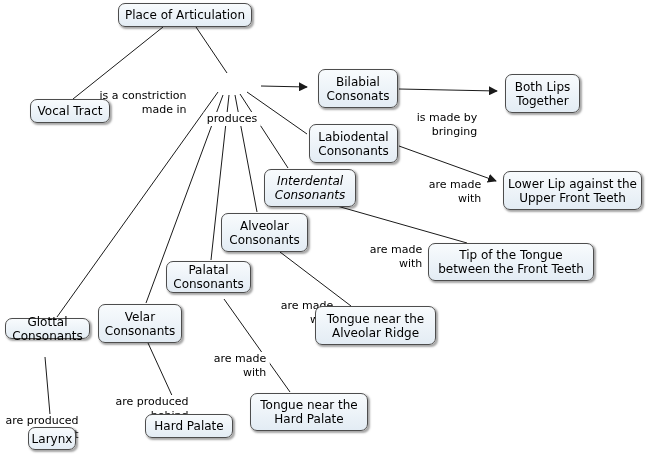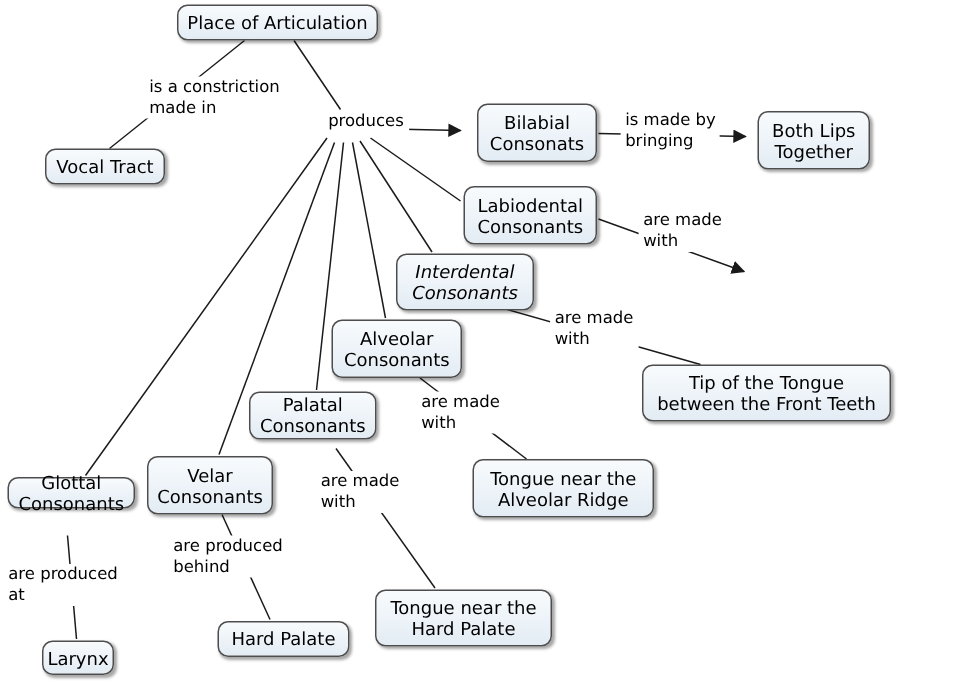--- a/index.html
+++ b/index.html
@@ -33,27 +33,28 @@
     line-height: 14px;
     color: #000;
     box-sizing: border-box;
     z-index: 2;
     padding: 2px 3px;
   }
   .link-label {
     position: absolute;
     transform: translateX(-50%);
     background: #ffffff;
-    text-align: left;
+    text-align: right;
     white-space: pre-line;
     font-size: 11px;
     line-height: 14px;
     color: #000;
     padding: 0 3px;
     z-index: 1;
+    margin-top: 38px;
   }
 </style>
 </head>
 <body>
 
 <div id="canvas">
 
   <svg id="edges" xmlns="http://www.w3.org/2000/svg">
     <defs>
       <marker id="arrowhead" viewBox="0 0 10 10" refX="9" refY="5" markerWidth="9" markerHeight="9" orient="auto">
@@ -73,21 +74,21 @@
     <line x1="399" y1="146" x2="496" y2="181" marker-end="url(#arrowhead)"></line>
     <line x1="337" y1="206" x2="467" y2="243"></line>
     <line x1="280" y1="252" x2="351" y2="306"></line>
     <line x1="224" y1="299" x2="290" y2="392"></line>
     <line x1="148" y1="343" x2="180" y2="413"></line>
     <line x1="45" y1="357" x2="51" y2="426"></line>
   </svg>
 
   <div class="link-label" style="left:143px; top:51px;">is a constriction
 made in</div>
-  <div class="link-label" style="left:244px; top:74px;">produces</div>
+  <div class="link-label" style="left:232px; top:74px;">produces</div>
   <div class="link-label" style="left:447px; top:73px;">is made by
 bringing</div>
   <div class="link-label" style="left:455px; top:140px;">are made
 with</div>
   <div class="link-label" style="left:396px; top:205px;">are made
 with</div>
   <div class="link-label" style="left:307px; top:261px;">are made
 with</div>
   <div class="link-label" style="left:240px; top:314px;">are made
 with</div>
@@ -97,20 +98,22 @@
 at</div>
 
   <div class="node" style="left:118px; top:3px;   width:134px; height:24px;">Place of Articulation</div>
   <div class="node" style="left:30px;  top:99px;  width:80px;  height:24px;">Vocal Tract</div>
   <div class="node" style="left:318px; top:69px;  width:80px;  height:39px;">Bilabial
 Consonats</div>
   <div class="node" style="left:505px; top:74px;  width:75px;  height:39px;">Both Lips
 Together</div>
   <div class="node" style="left:309px; top:124px; width:89px;  height:39px;">Labiodental
 Consonants</div>
+  <div class="node" style="left:503px; top:171px; width:139px; height:39px;">Lower Lip against the
+Upper Front Teeth</div>
   <div class="node" style="left:264px; top:169px; width:92px;  height:38px;font-style:italic;">Interdental
 Consonants</div>
   <div class="node" style="left:221px; top:213px; width:87px;  height:39px;">Alveolar
 Consonants</div>
   <div class="node" style="left:428px; top:243px; width:166px; height:38px;">Tip of the Tongue
 between the Front Teeth</div>
   <div class="node" style="left:166px; top:261px; width:85px;  height:32px;">Palatal
 Consonants</div>
   <div class="node" style="left:315px; top:306px; width:121px; height:39px;">Tongue near the
 Alveolar Ridge</div>

